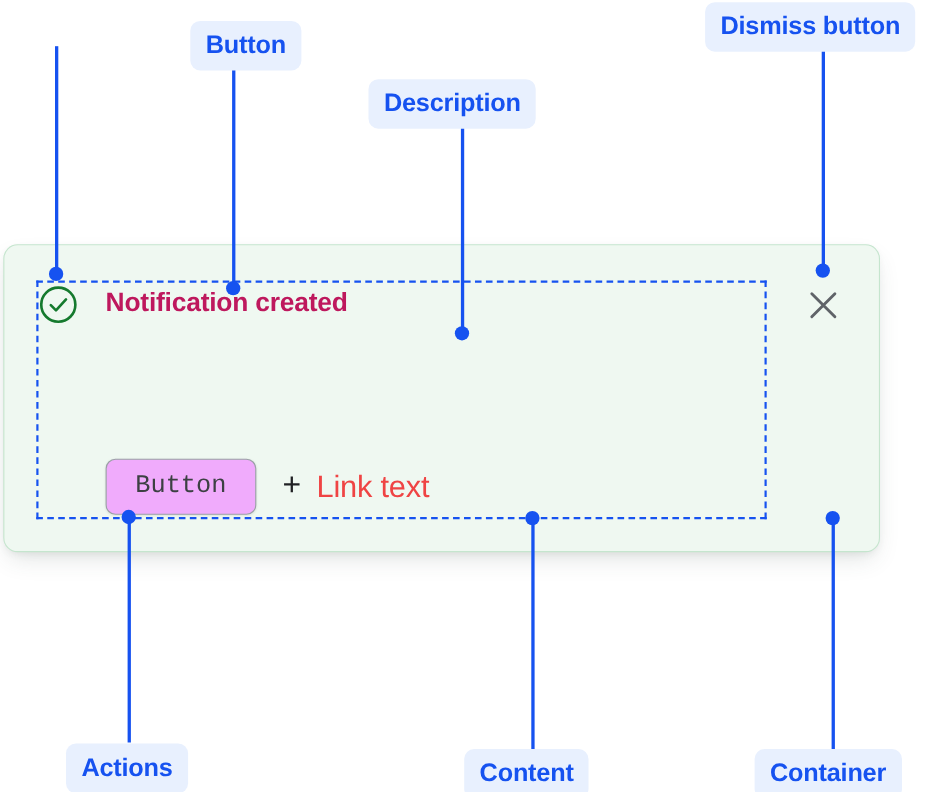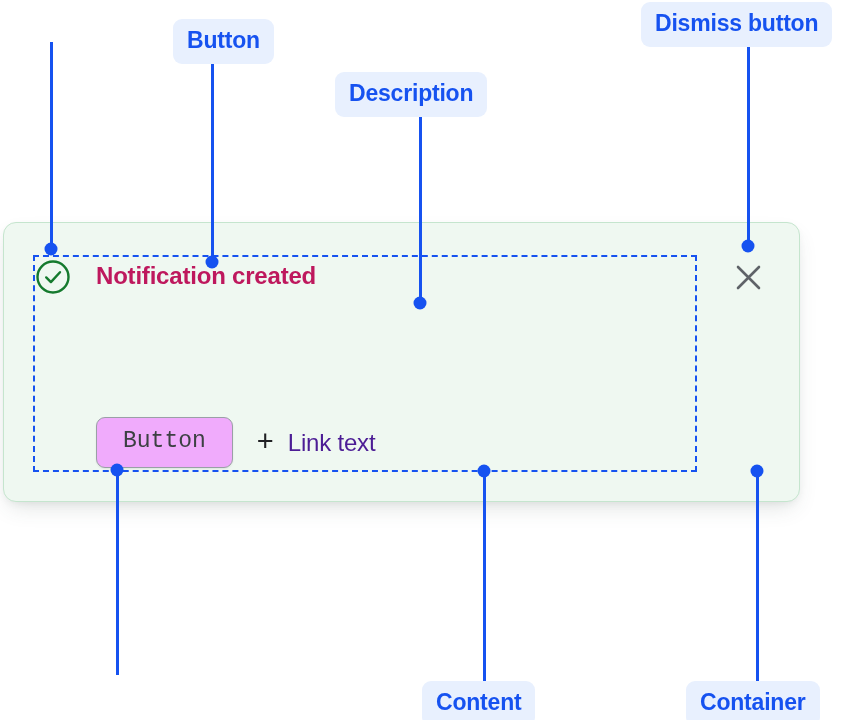--- a/index.html
+++ b/index.html
@@ -134,22 +134,22 @@
   .plus-icon {
     font-size: 29px;
     font-weight: 400;
     color: #202124;
     line-height: 1;
     margin-right: 14px;
     position: relative;
     top: -1px;
   }
   .link-label {
-    font-size: 24px;
-    color: #4c1d95;
+    font-size: 28px;
+    color: #ef4444;
     line-height: 1;
     letter-spacing: -0.2px;
   }
 
   .dismiss-button {
     position: absolute;
     left: 734px;
     top: 263px;
     width: 29px;
     height: 29px;
@@ -210,18 +210,19 @@
   <div class="leader" style="left:756px; top:471px; height:210px;"></div>
   <div class="leader-dot" style="left:757px; top:471px;"></div>
 
 
   <div class="callout" style="left:173px; top:19px;">Button</div>
 
   <div class="callout" style="left:335px; top:72px;">Description</div>
 
   <div class="callout" style="left:641px; top:2px;">Dismiss button</div>
 
+  <div class="callout" style="left:60px; top:676px;">Actions</div>
 
   <div class="callout" style="left:422px; top:681px;">Content</div>
 
   <div class="callout" style="left:686px; top:681px;">Container</div>
 
 </div>
 
 </body></html>

